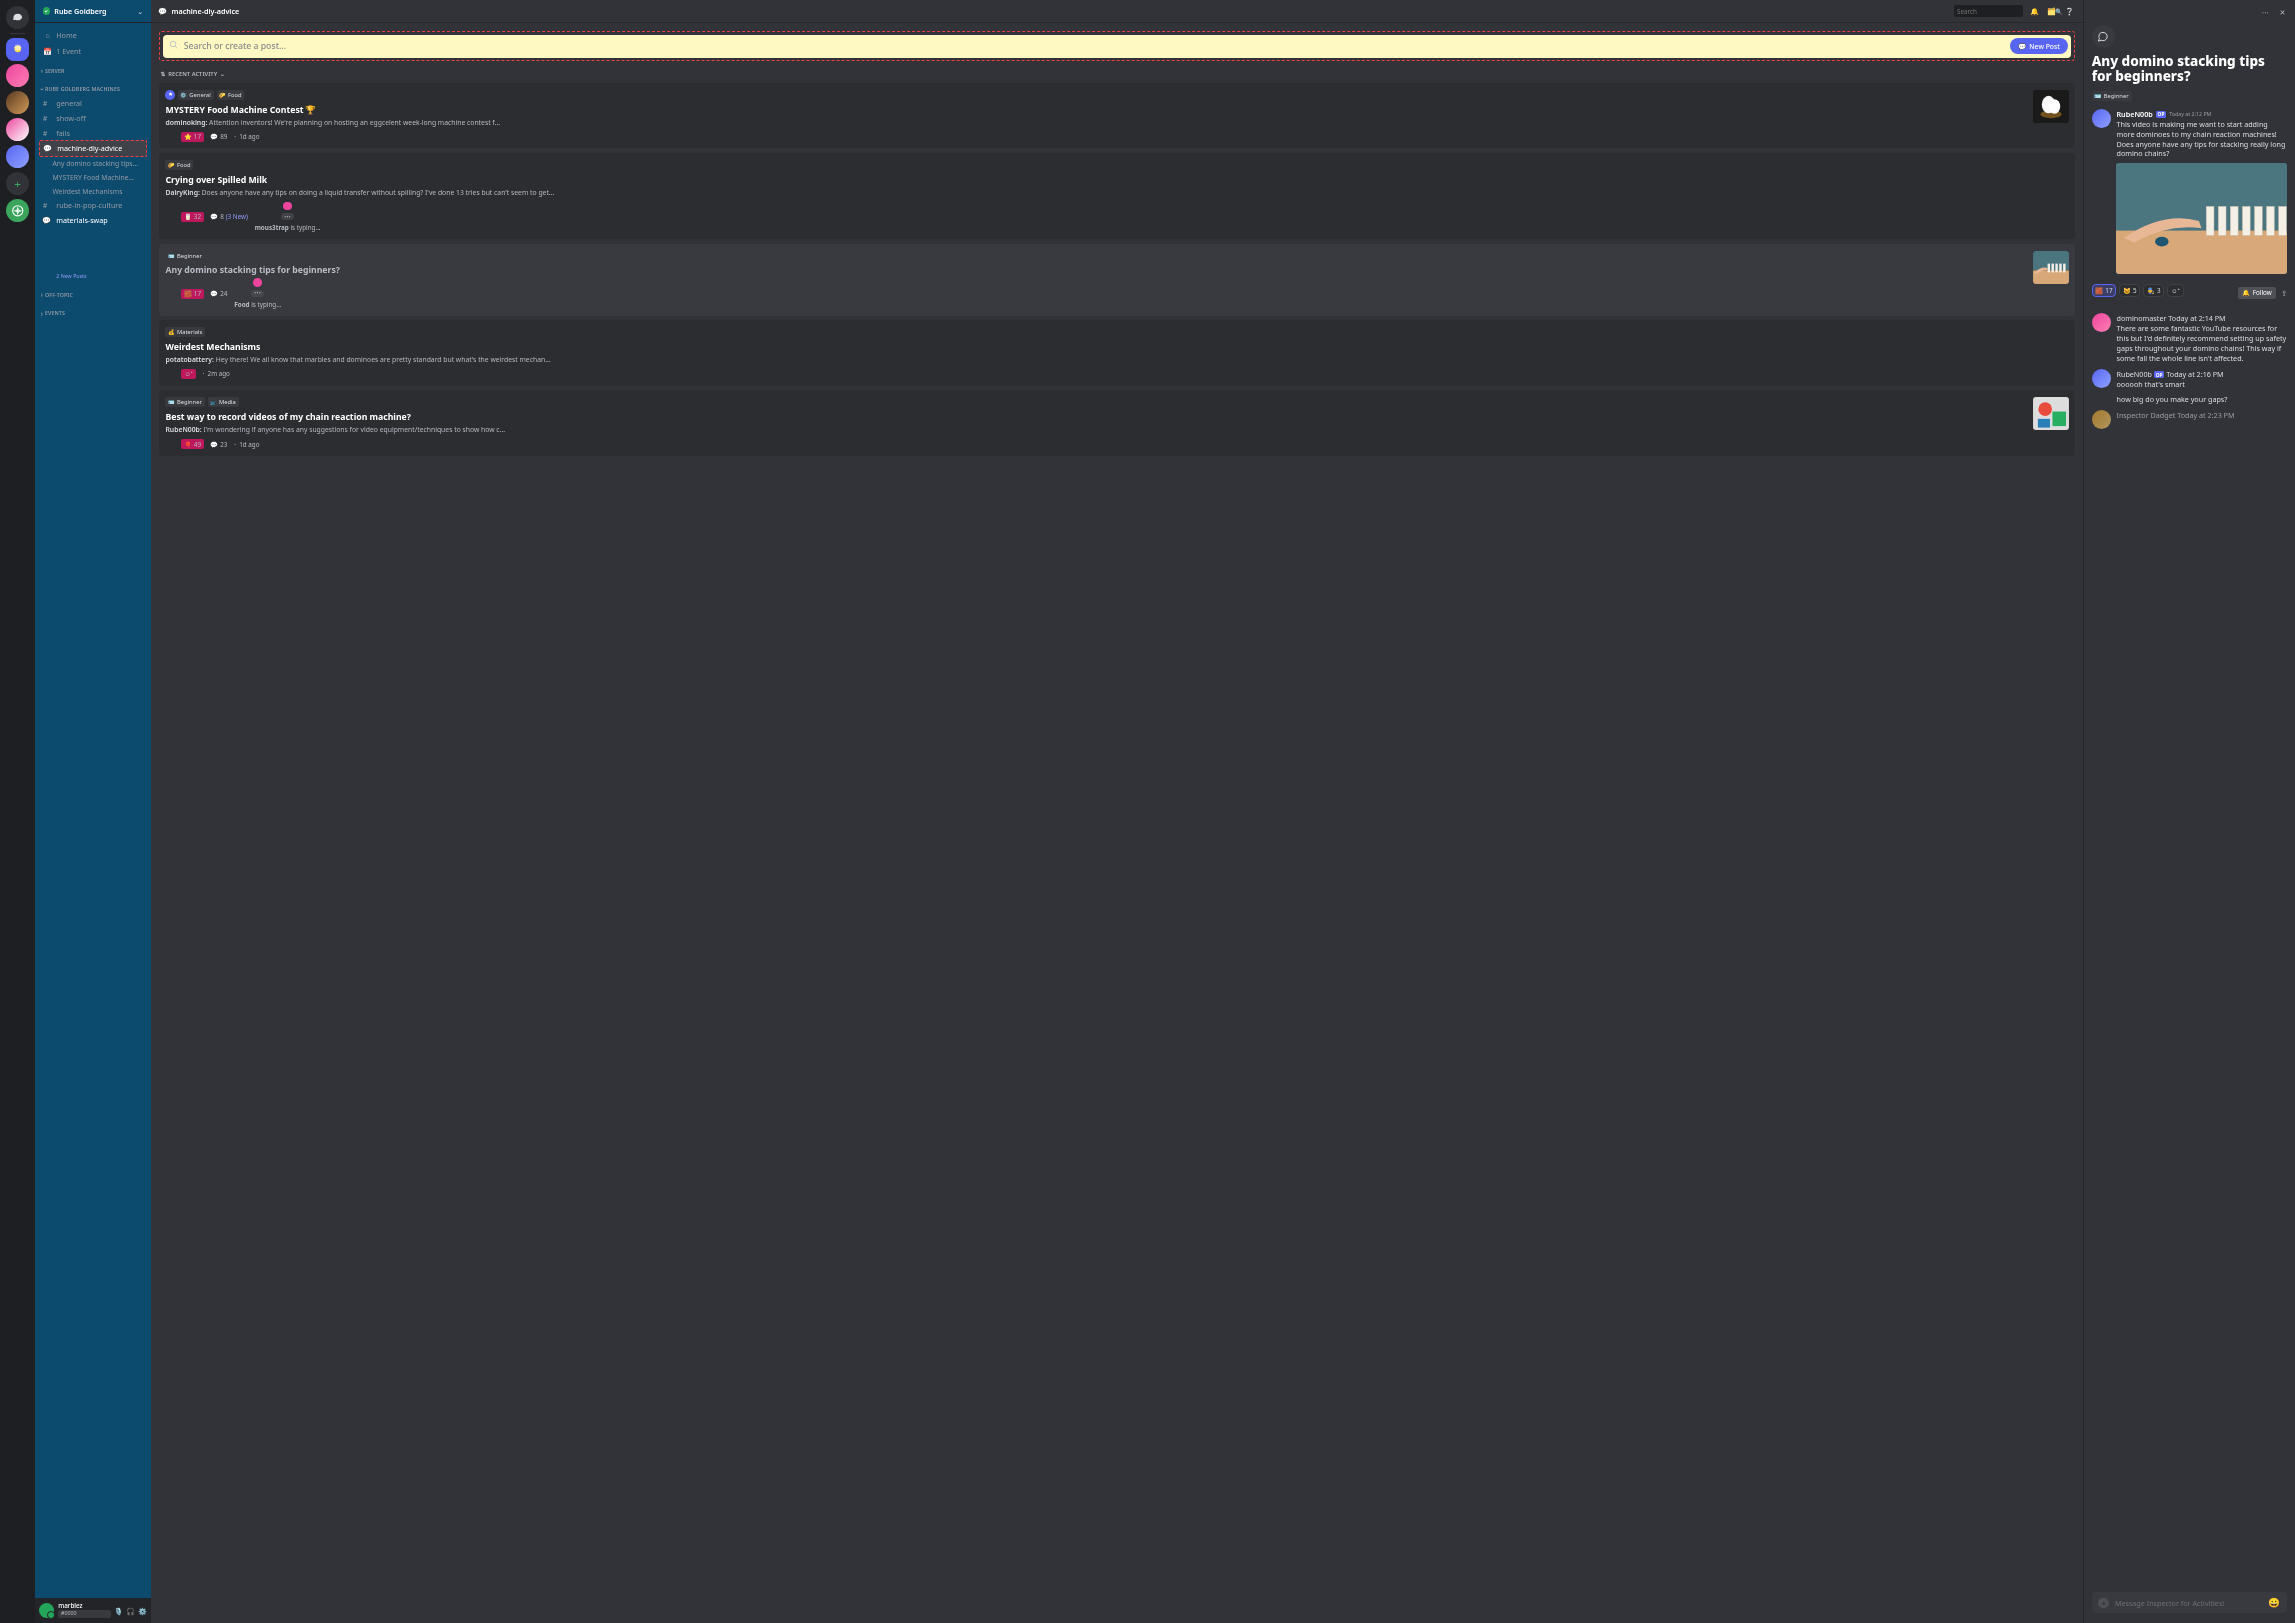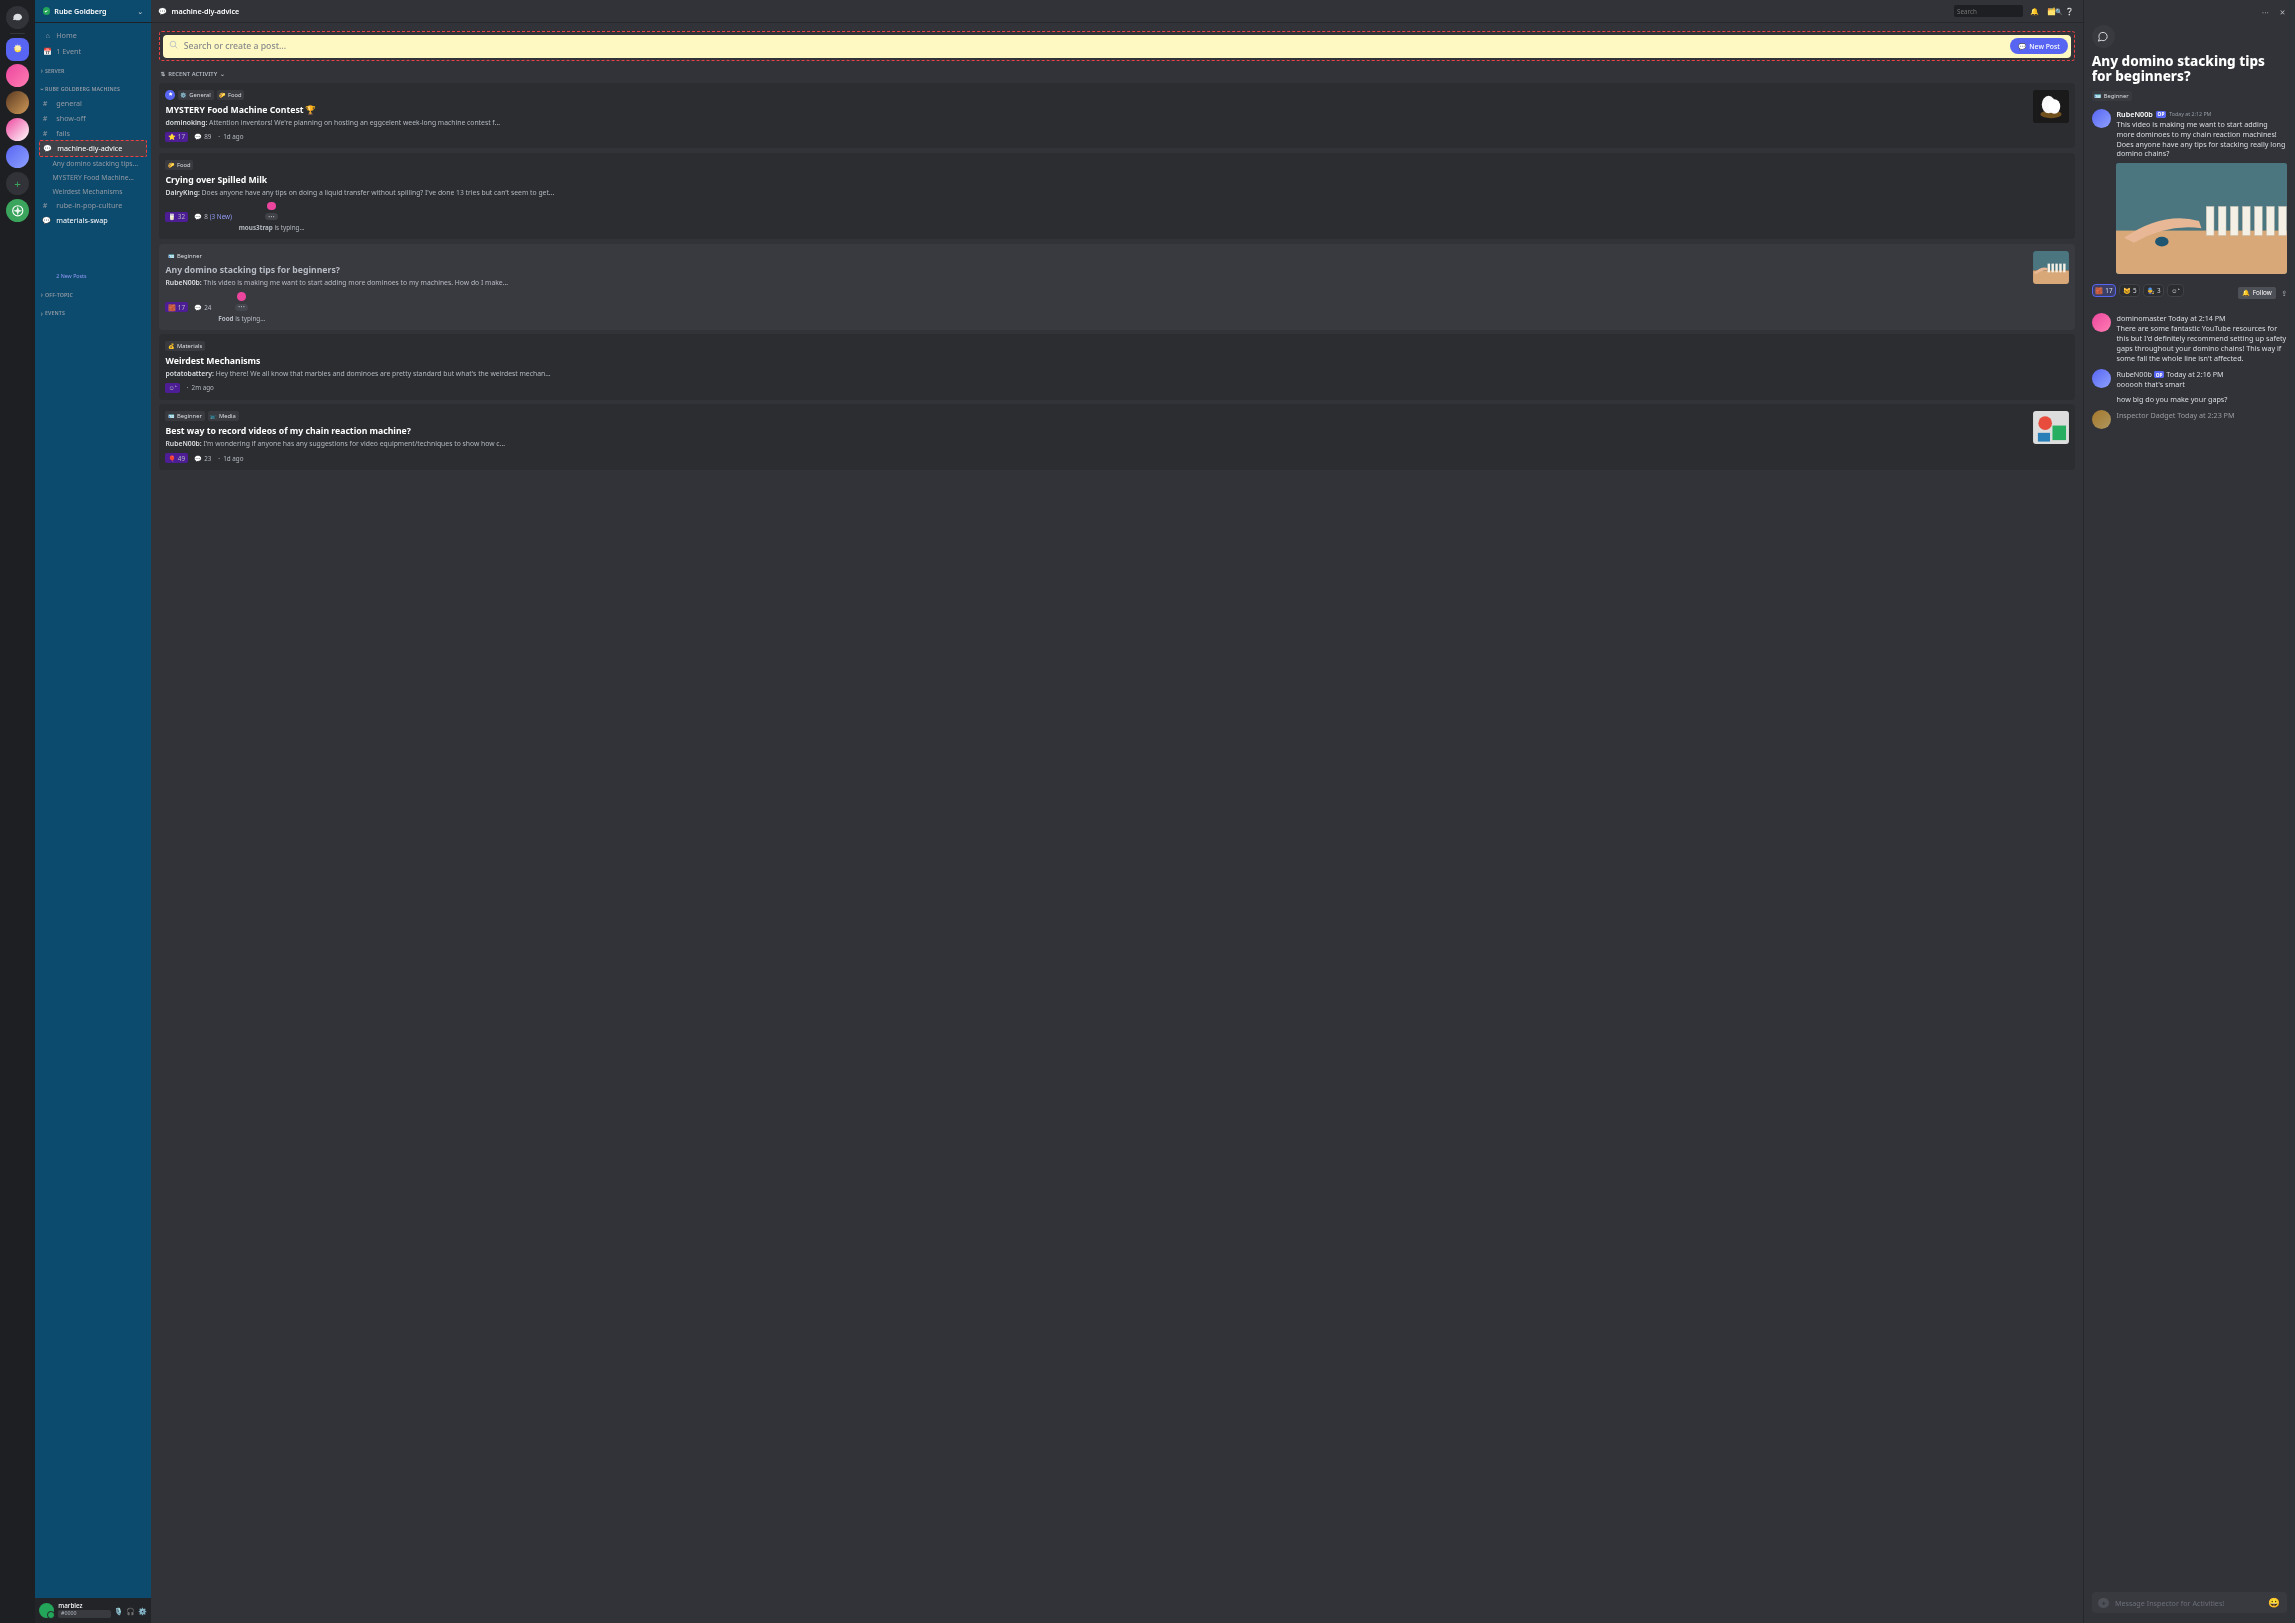--- a/index.html
+++ b/index.html
@@ -74,21 +74,21 @@
   .tags{display:flex;gap:2.9px;margin-bottom:3.9px;align-items:center;}
   .pinbadge{width:9.6px;height:9.6px;border-radius:50%;background:#5865f2;display:flex;align-items:center;justify-content:center;}
   .pinbadge svg{width:5.3px;height:5.3px;fill:#fff;}
   .tag{background:#383a40;color:#dbdee1;border-radius:1.9px;padding:1px 2.9px;font-size:5.8px;display:flex;align-items:center;gap:1.9px;}
   .tag .e{font-size:5.3px;}
   .ctitle{font-size:8.7px;font-weight:700;color:#fff;margin-bottom:1.9px;}
   .card.sel .ctitle,.card.sel .excerpt,.card.sel .meta{color:#b8bcc4;}
   .excerpt{font-size:6.8px;color:#b5bac1;line-height:1.35;margin-bottom:4.8px;}
   .excerpt .au{font-weight:600;color:#dbdee1;}
   .meta{display:flex;align-items:center;gap:6.8px;font-size:6.3px;color:#b5bac1;}
-  .react{background:#4c1d95;border-radius:1.9px;padding:0.5px 2.9px;display:flex;align-items:center;gap:1.9px;font-size:6.3px;}
+  .react{background:#be185d;border-radius:1.9px;padding:0.5px 2.9px;display:flex;align-items:center;gap:1.9px;font-size:6.3px;margin-left:16px;}
   .mcount{display:flex;align-items:center;gap:1.9px;}
   .newlabel{color:#949cf7;}
   .typing{display:flex;align-items:center;gap:2.9px;flex-direction:column;}
   .typing .av{width:8.7px;height:8.7px;border-radius:50%;background:#ec459e;}
   .typing .dots{background:#4e505899;border-radius:3.9px;padding:0.5px 2.9px;font-size:4.8px;letter-spacing:0.5px;}
 
   
   .thread-panel{width:212px;background:#313338;border-left:0.5px solid #26272b;display:flex;flex-direction:column;}
   .tp-head{height:23px;display:flex;align-items:center;justify-content:flex-end;gap:7.7px;padding:0 7.7px;color:#b5bac1;}
   .tp-head .btn{cursor:pointer;width:9.6px;display:flex;justify-content:center;}
@@ -321,21 +321,20 @@
                 </div>
     </div>
 
   </div>
             <div class="card sel">
     <div class="left">
       <div class="tags">
                   <span class="tag"><span class="e">🪪</span>Beginner</span>
                 </div>
       <div class="ctitle">Any domino stacking tips for beginners?</div>
-      <div class="excerpt"><span class="au">RubeN00b:</span> This video is making me want to start adding more dominoes to my machines. How do I make...</div>
       <div class="meta">
                   <span class="react">🧱 17</span>
                   <span class="mcount">💬 24</span>
                   <span class="typing">
                     <span class="av"></span>
                     <span class="dots">•••</span>
                     <span><b>Food</b> is typing...</span>
                   </span>
                 </div>
     </div>

